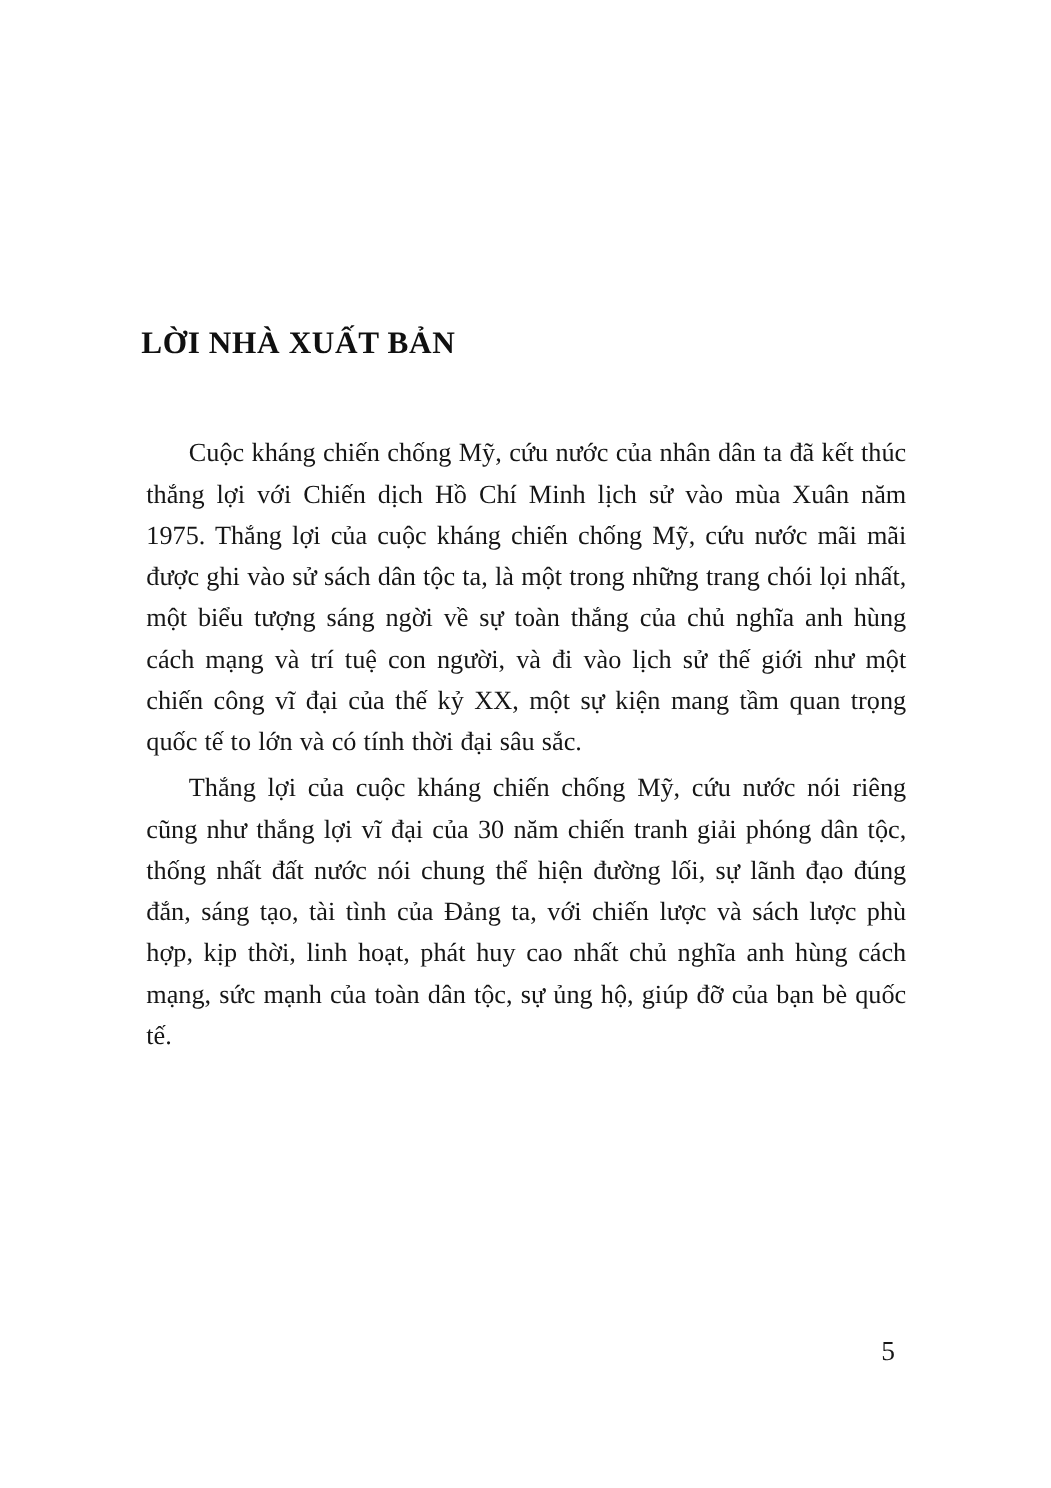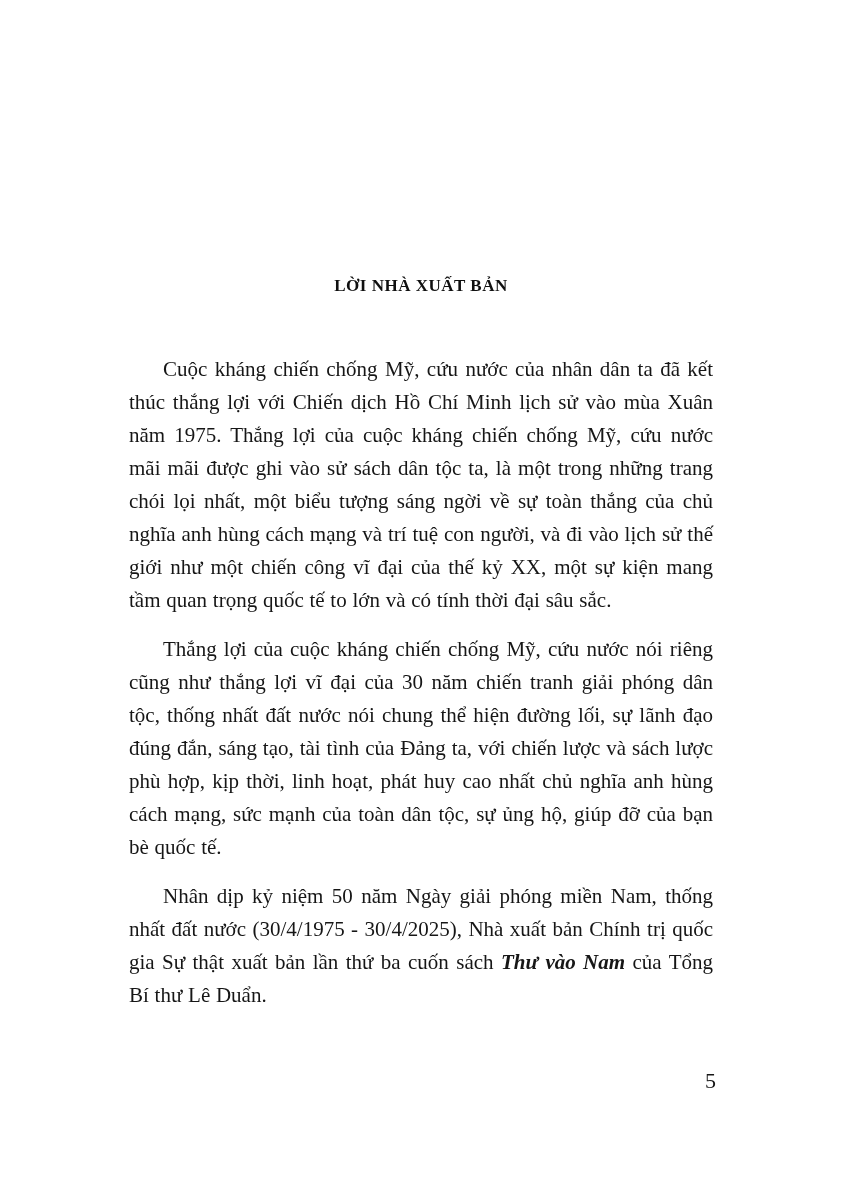--- a/index.html
+++ b/index.html
@@ -16,29 +16,29 @@
     color: #161616;
     overflow: hidden;
   }
   .content {
     position: absolute;
     left: 113px;
     top: 261px;
     width: 616px;
   }
   .title {
-    margin: 15px 0 57px 0;
-    text-align: center;
-    font-size: 17px;
+    margin: 0 0 57px 0;
+    text-align: left;
+    font-size: 25px;
     font-weight: bold;
     letter-spacing: 0.5px;
     color: #101010;
   }
   .bodytext p {
-    margin: 16px;
+    margin: 4px;
     font-size: 21px;
     line-height: 33px;
     text-align: justify;
     text-indent: 34px;
     word-spacing: 0.5px;
   }
   .bi {
     font-weight: bold;
     font-style: italic;
   }
@@ -55,19 +55,18 @@
 
 <div class="page">
   <div class="content">
     <h1 class="title">LỜI NHÀ XUẤT BẢN</h1>
 
     <div class="bodytext">
       <p><span>Cuộc kháng chiến chống Mỹ, cứu nước của nhân dân ta đã kết thúc thắng lợi với Chiến dịch Hồ Chí Minh lịch sử vào mùa Xuân năm 1975. Thắng lợi của cuộc kháng chiến chống Mỹ, cứu nước mãi mãi được ghi vào sử sách dân tộc ta, là một trong những trang chói lọi nhất, một biểu tượng sáng ngời về sự toàn thắng của chủ nghĩa anh hùng cách mạng và trí tuệ con người, và đi vào lịch sử thế giới như một chiến công vĩ đại của thế kỷ XX, một sự kiện mang tầm quan trọng quốc tế to lớn và có tính thời đại sâu sắc.</span></p>
 
       <p><span>Thắng lợi của cuộc kháng chiến chống Mỹ, cứu nước nói riêng cũng như thắng lợi vĩ đại của 30 năm chiến tranh giải phóng dân tộc, thống nhất đất nước nói chung thể hiện đường lối, sự lãnh đạo đúng đắn, sáng tạo, tài tình của Đảng ta, với chiến lược và sách lược phù hợp, kịp thời, linh hoạt, phát huy cao nhất chủ nghĩa anh hùng cách mạng, sức mạnh của toàn dân tộc, sự ủng hộ, giúp đỡ của bạn bè quốc tế.</span></p>
 
-      <p><span>Nhân dịp kỷ niệm 50 năm Ngày giải phóng miền Nam, thống nhất đất nước (30/4/1975 - 30/4/2025), Nhà xuất bản Chính trị quốc gia Sự thật xuất bản lần thứ ba cuốn sách </span><span class="bi">Thư vào Nam</span><span> của Tổng Bí thư Lê Duẩn.</span></p>
 
     </div>
   </div>
 
   <div class="page-number">5</div>
 </div>
 
 </body></html>

